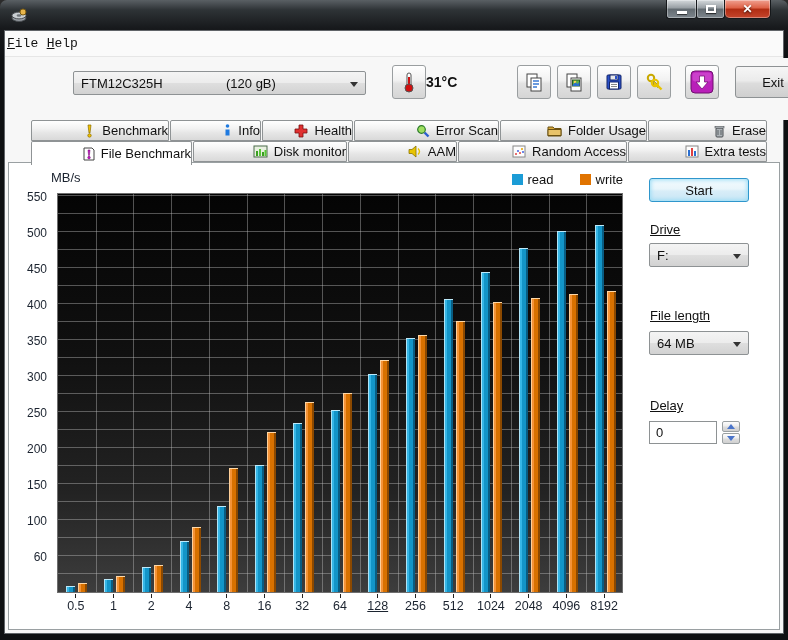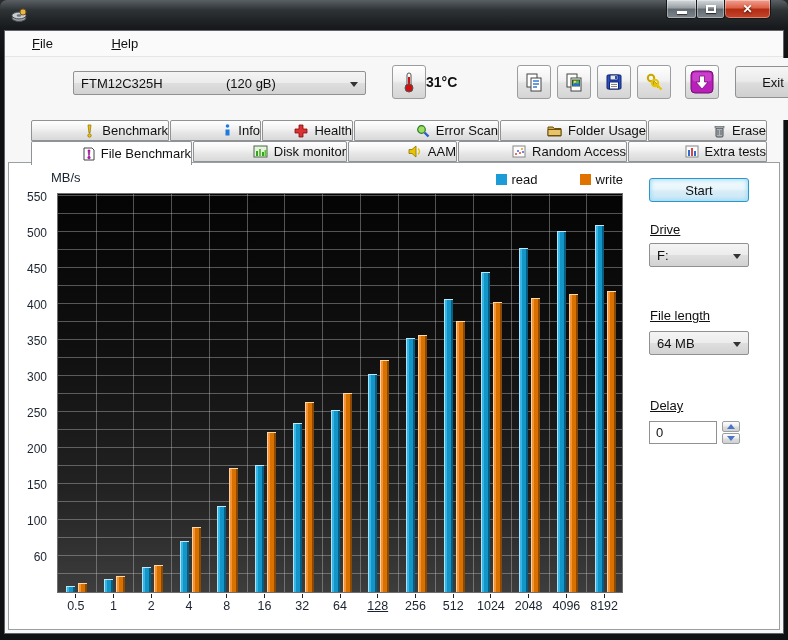--- a/index.html
+++ b/index.html
@@ -18,21 +18,21 @@
   .wbtn.min { width:30px; border-radius:0 0 3px 3px; border-right:none;}
   .wbtn.max { width:29px; border-radius:0 0 3px 3px; }
   .wbtn.close { width:46px; border-radius:0 0 5px 5px; border-left:none;
     background:linear-gradient(#f0a090, #dd5f44 45%, #b02c12 50%, #c5452c); }
   .glyph-min { width:10px; height:3px; background:#fff; box-shadow:0 1px 1px rgba(0,0,0,.6); margin-top:6px;}
   .glyph-max { width:10px; height:8px; border:2px solid #fff; box-shadow:0 1px 1px rgba(0,0,0,.6);}
   .glyph-close { color:#fff; font-size:12px; font-weight:bold; text-shadow:0 1px 2px rgba(0,0,0,.7);}
   
   .client { position:absolute; left:4px; top:30px; width:780px; height:604px; background:#f7f7f7; border:1px solid #606468; }
   .menubar { position:absolute; left:0; top:0; width:778px; height:26px; background:#fafafa; border-bottom:1px solid #e6e6e6; }
-  .menu-item { display:inline-block; padding:5px 27px; font-size:13px; color:#111; }
+  .menu-item { display:inline-block; padding:5px 2px; font-size:13px; color:#111;font-family:Liberation Mono, monospace; }
   .menu-item::first-letter { text-decoration:underline; }
   .toolbar { position:absolute; left:0; top:27px; width:778px; height:62px; background:#f7f7f7;margin-left:44px; }
   .combo { position:relative; border:1px solid #8e9294; border-radius:2px; height:24px;
     background:linear-gradient(#f4f4f4, #ececec 48%, #dedede 52%, #d2d2d2); font-size:13px; color:#111; }
   .combo .val { position:absolute; left:7px; top:4px; white-space:pre; }
   .combo .arr { position:absolute; right:7px; top:10px; width:0; height:0;
     border-left:4px solid transparent; border-right:4px solid transparent; border-top:5px solid #333; }
   .combo-main { position:absolute; left:24px; top:13px; width:293px; }
   .combo-main .val2 { position:absolute; left:152px; top:4px; }
   .tbtn { position:absolute; top:7px; width:34px; height:34px; border:1px solid #9a9ea0; border-radius:3px;
@@ -46,21 +46,21 @@
   .tab { position:absolute; height:21px; border:1px solid #8f9395; border-radius:2px 2px 0 0;
     background:linear-gradient(#ffffff, #f2f2f2 40%, #e6e6e6 62%, #d9d9d9);
     display:flex; align-items:center; justify-content:flex-end; gap:6px; font-size:13px; color:#111; }
   .tab svg { flex:none; }
   .row1 { top:89px; }
   .row2 { top:110px; }
   .tab.active { background:#fff; height:24px; z-index:5; border-bottom:none; }
   
   .page { position:absolute; left:3px; top:131px; width:772px; height:468px; background:#fff; border:1px solid #9aa0a2; }
   .mbps { position:absolute; left:42px; top:7px; font-size:13px; color:#1c2430; }
-  .legend { position:absolute; left:349px; top:9px; width:265px; display:flex; justify-content:flex-end; gap:42px; }
+  .legend { position:absolute; left:349px; top:9px; width:265px; display:flex; justify-content:flex-end; gap:26px; }
   .leg-item { display:flex; align-items:center; gap:5px; font-size:13px; color:#111; }
   .leg-sw { width:11px; height:11px; }
   .plot { position:absolute; left:48px; top:30px; width:566px; height:400px;
     border:1px solid #6e6e6e; background:linear-gradient(#040404, #101010 40%, #232323 75%, #3d3d3d); overflow:hidden; }
   .hgrid { position:absolute; left:0; width:100%; height:1px; background:rgba(190,190,190,.42); }
   .vgrid { position:absolute; top:0; width:1px; height:100%; background:rgba(190,190,190,.42); }
   .bar { position:absolute; bottom:0; width:9px; }
   .bar.read { background:linear-gradient(to right, #aee4f7 0 1px, #36b6e6 1px 3px, #1395c8 3px 7px, #085d83 7px); border-top:1px solid #bdeafb; }
   .bar.write { background:linear-gradient(to right, #ffd09a 0 1px, #f59337 1px 3px, #d87100 3px 7px, #8c4900 7px); border-top:1px solid #ffd9a8; }
   .yaxis { position:absolute; left:0; top:30px; width:43px; height:400px; }

